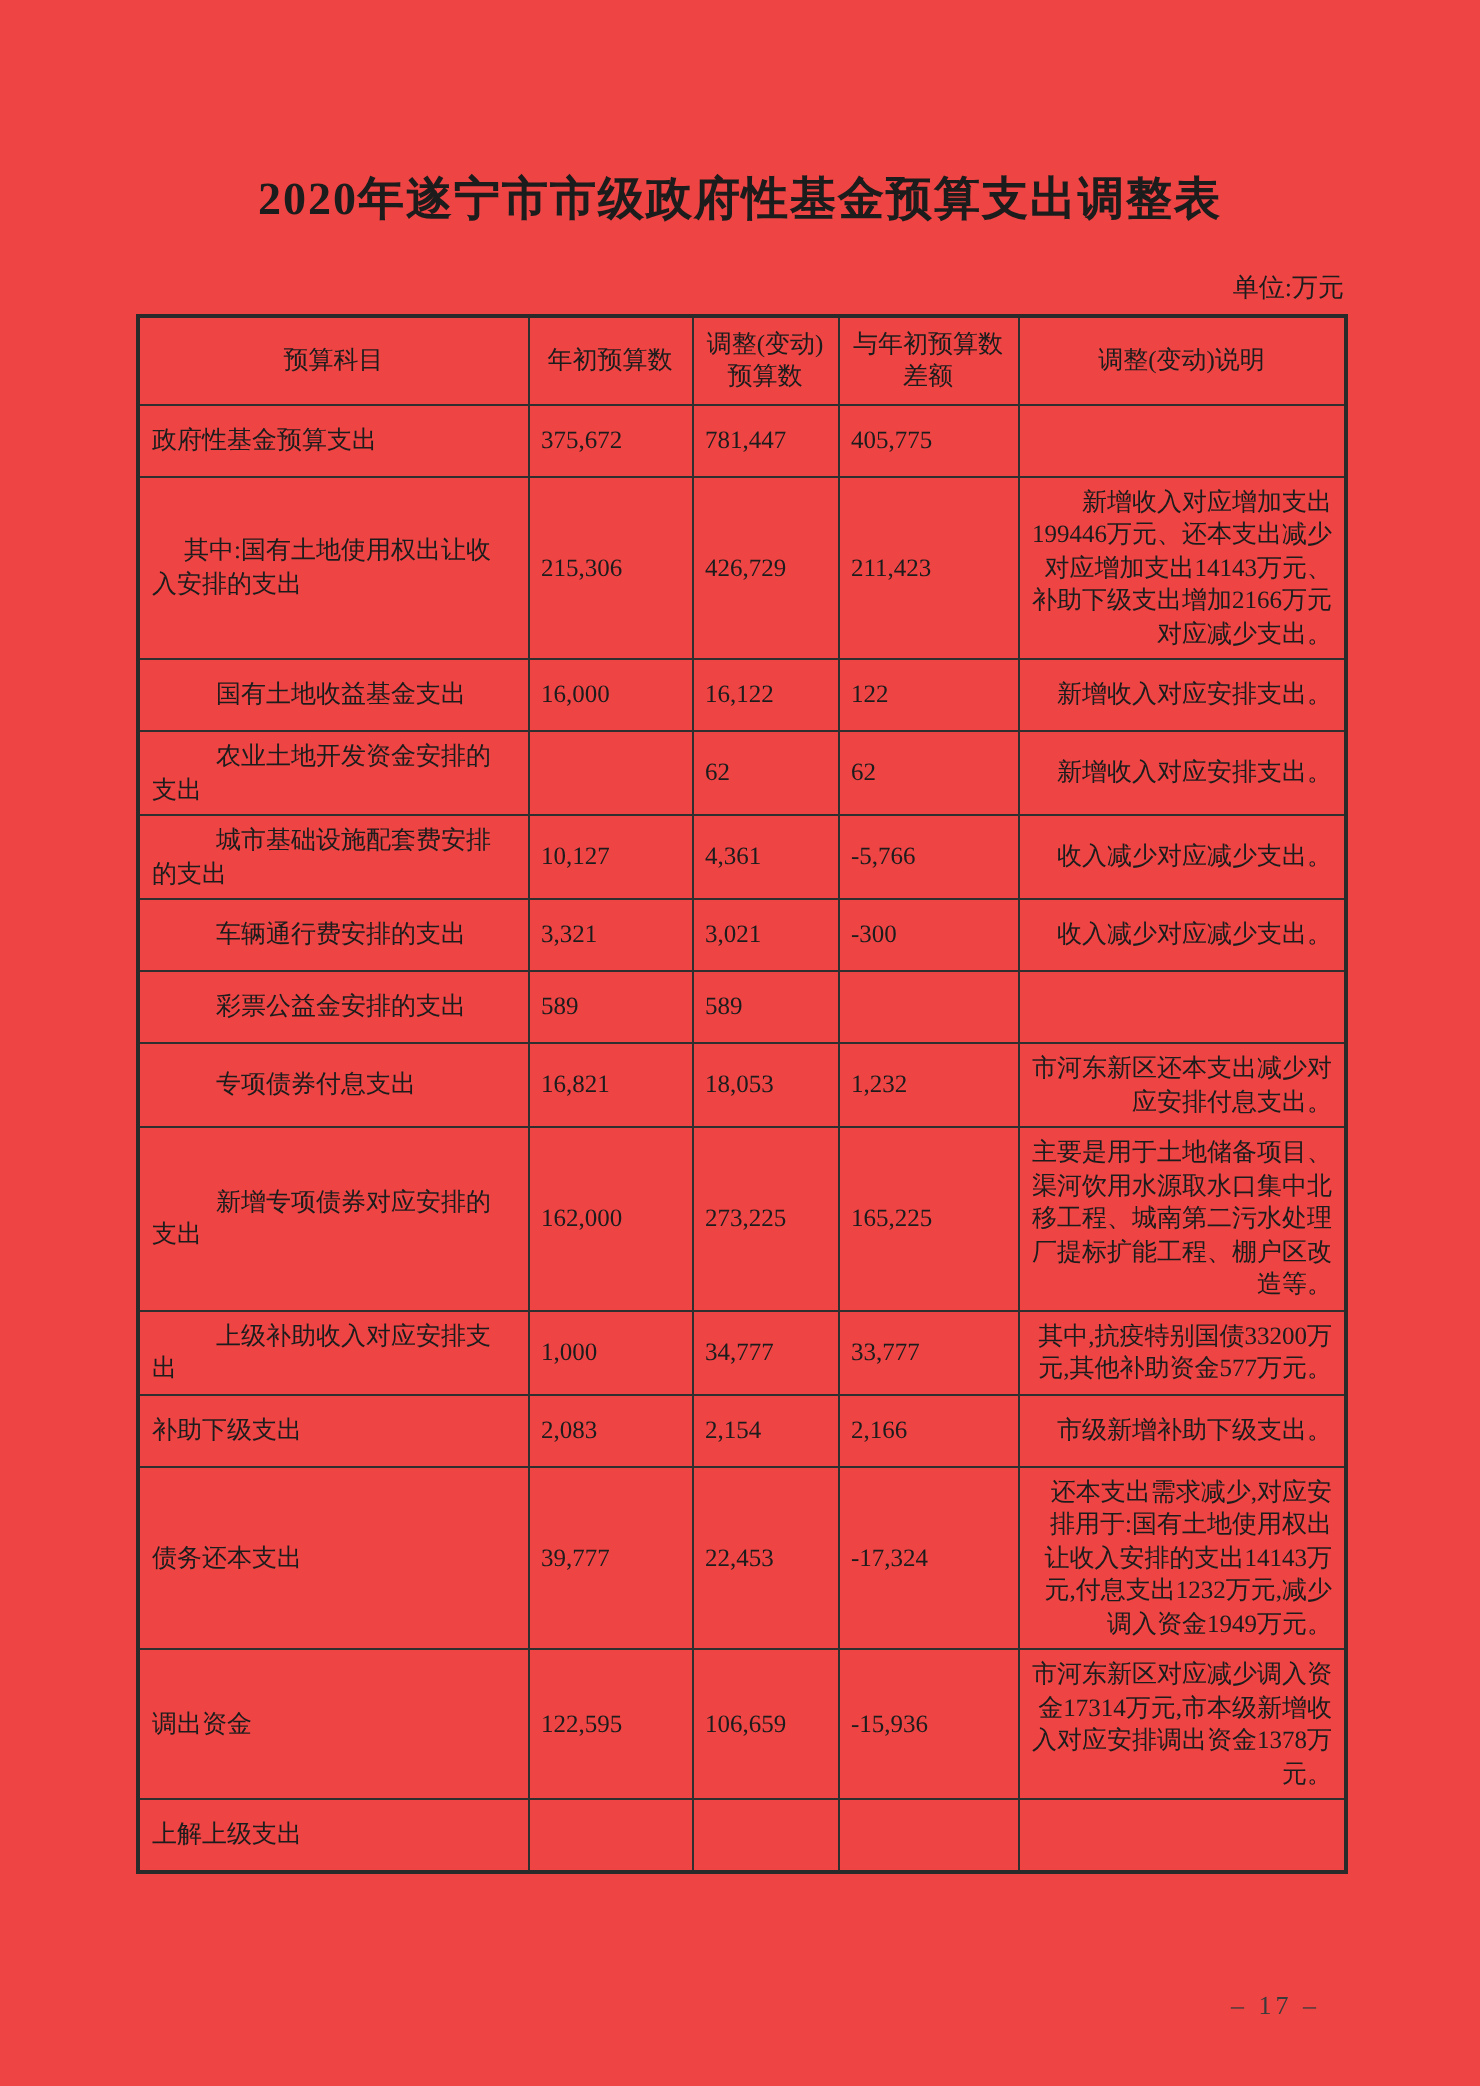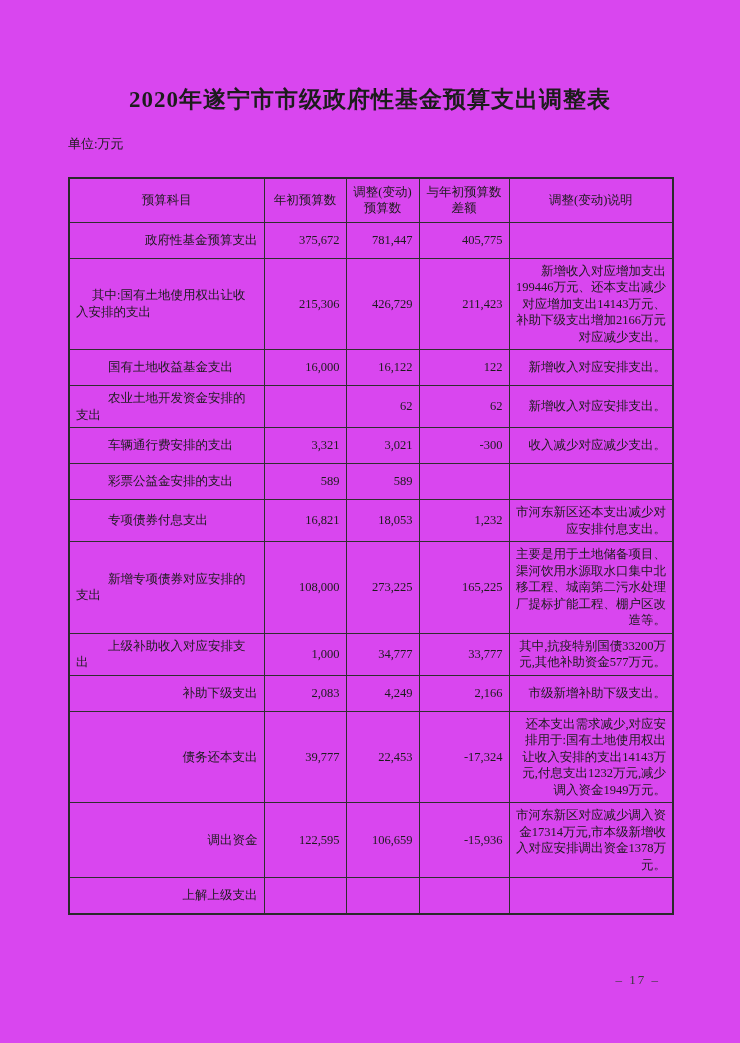--- a/index.html
+++ b/index.html
@@ -1,66 +1,66 @@
 <!DOCTYPE html>
 <html lang="zh"><head>
 <meta charset="utf-8">
 <style>
   * { margin:0; padding:0; box-sizing:border-box; }
   html,body { background:#e8e8e8; }
   .page {
     position:relative;
     width:740px; height:1043px;
     margin:0 auto;
-    background:#d946ef;
+    background:#ef4444;
     color:#1c1c1c;
     font-family:"Liberation Serif","DejaVu Serif",serif;
     overflow:hidden;
   }
   .content { position:absolute; left:68px; top:0; width:604px; }
   .doc-title {
     margin-top:84px;
     text-align:center;
     font-size:23px;
     font-weight:bold;
     letter-spacing:1px;
     white-space:nowrap;
   }
   .unit-note {
     margin-top:20px;
-    margin-bottom:24px;
-    text-align:left;
+    margin-bottom:4px;
+    text-align:right;
     font-size:13px;
   }
   table.budget {
     width:604px;
     border-collapse:collapse;
     table-layout:fixed;
     border:2px solid #2a2a2a;
     font-size:12.5px;
   }
   table.budget th, table.budget td {
     border:1px solid #2f2f2f;
     vertical-align:middle;
     line-height:1.32;
     padding:4px 6px;
   }
   table.budget thead tr { height:44px; }
   table.budget tbody tr { height:36px; }
   table.budget th { font-weight:normal; text-align:center; }
   td.subject { text-align:left; padding-left:5px; padding-right:5px; }
-  td.subject.indent-0 { text-indent:0;text-align:right; }
+  td.subject.indent-0 { text-indent:0; }
   td.subject.indent-1 { text-indent:16px; }
   td.subject.indent-2 { text-indent:32px; }
   td.subject.center { text-align:center; text-indent:0; }
-  td.num { text-align:right; padding-right:8px; font-variant-numeric:tabular-nums; }
+  td.num { padding-right:8px; font-variant-numeric:tabular-nums; }
   td.note { text-align:right; padding-left:6px; padding-right:5px; }
   .page-number {
     position:absolute;
-    top:972px;
+    top:995px;
     right:80px;
     font-size:13px;
     letter-spacing:2px;
     color:#3a3a3a;
   }
 </style>
 </head>
 <body>
 
 <div class="page">
@@ -107,20 +107,27 @@
             <td class="note">新增收入对应安排支出。</td>
           </tr>
           <tr>
             <td class="subject indent-2">农业土地开发资金安排的支出</td>
             <td class="num"></td>
             <td class="num">62</td>
             <td class="num">62</td>
             <td class="note">新增收入对应安排支出。</td>
           </tr>
           <tr>
+            <td class="subject indent-2">城市基础设施配套费安排的支出</td>
+            <td class="num">10,127</td>
+            <td class="num">4,361</td>
+            <td class="num">-5,766</td>
+            <td class="note">收入减少对应减少支出。</td>
+          </tr>
+          <tr>
             <td class="subject indent-2">车辆通行费安排的支出</td>
             <td class="num">3,321</td>
             <td class="num">3,021</td>
             <td class="num">-300</td>
             <td class="note">收入减少对应减少支出。</td>
           </tr>
           <tr>
             <td class="subject indent-2">彩票公益金安排的支出</td>
             <td class="num">589</td>
             <td class="num">589</td>
@@ -129,36 +136,36 @@
           </tr>
           <tr>
             <td class="subject indent-2">专项债券付息支出</td>
             <td class="num">16,821</td>
             <td class="num">18,053</td>
             <td class="num">1,232</td>
             <td class="note">市河东新区还本支出减少对应安排付息支出。</td>
           </tr>
           <tr>
             <td class="subject indent-2">新增专项债券对应安排的支出</td>
-            <td class="num">108,000</td>
+            <td class="num">162,000</td>
             <td class="num">273,225</td>
             <td class="num">165,225</td>
             <td class="note">主要是用于土地储备项目、渠河饮用水源取水口集中北移工程、城南第二污水处理厂提标扩能工程、棚户区改造等。</td>
           </tr>
           <tr>
             <td class="subject indent-2">上级补助收入对应安排支出</td>
             <td class="num">1,000</td>
             <td class="num">34,777</td>
             <td class="num">33,777</td>
             <td class="note">其中,抗疫特别国债33200万元,其他补助资金577万元。</td>
           </tr>
           <tr>
             <td class="subject indent-0">补助下级支出</td>
             <td class="num">2,083</td>
-            <td class="num">4,249</td>
+            <td class="num">2,154</td>
             <td class="num">2,166</td>
             <td class="note">市级新增补助下级支出。</td>
           </tr>
           <tr>
             <td class="subject indent-0">债务还本支出</td>
             <td class="num">39,777</td>
             <td class="num">22,453</td>
             <td class="num">-17,324</td>
             <td class="note">还本支出需求减少,对应安排用于:国有土地使用权出让收入安排的支出14143万元,付息支出1232万元,减少调入资金1949万元。</td>
           </tr>

